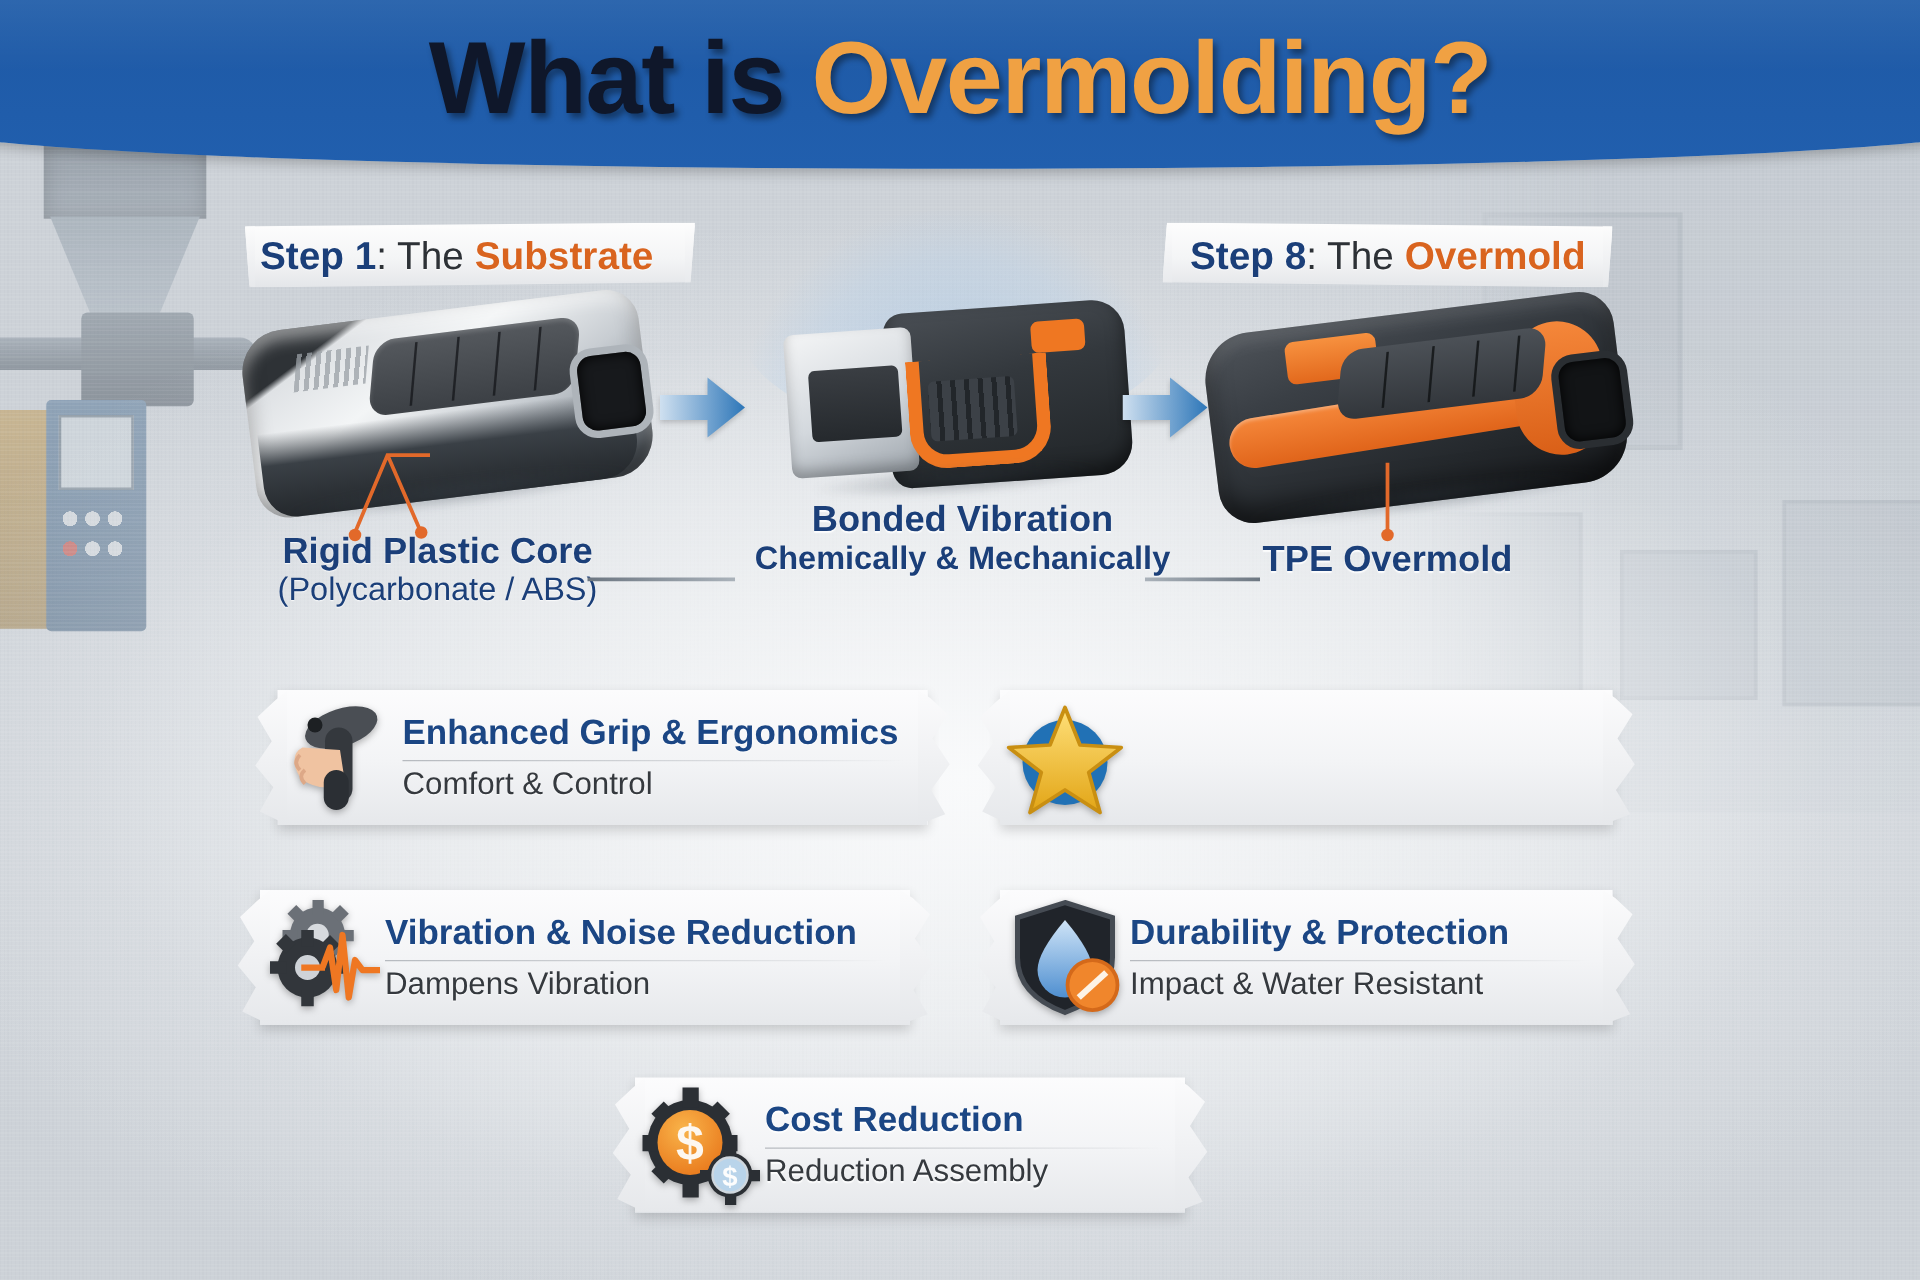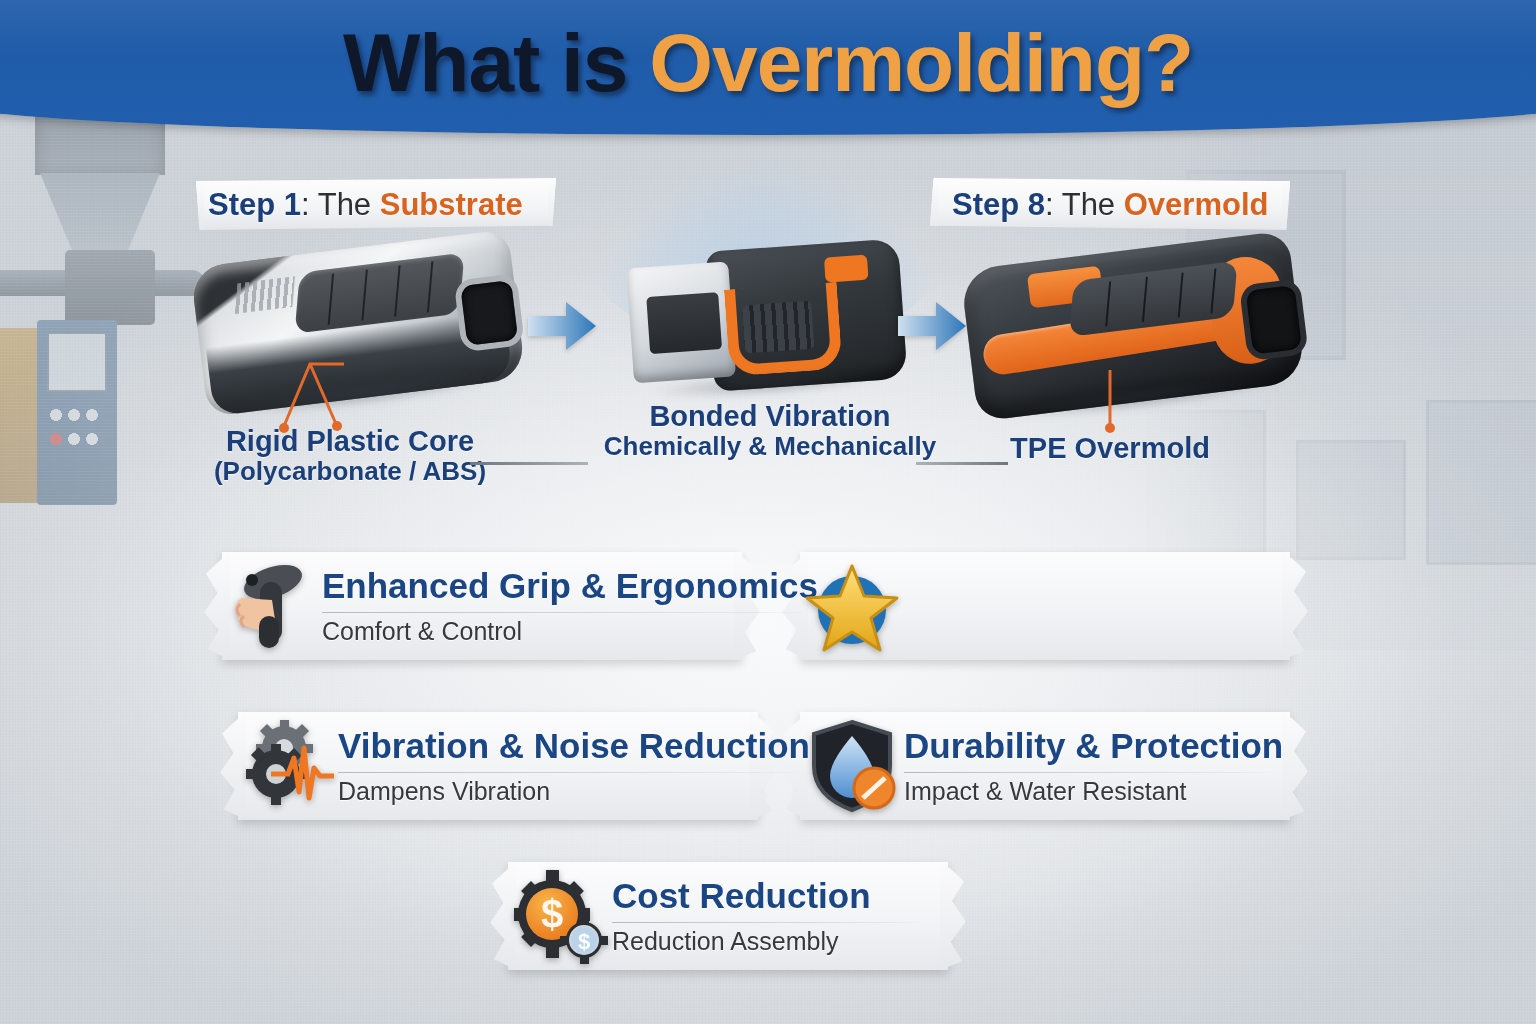--- a/index.html
+++ b/index.html
@@ -258,21 +258,20 @@
 
   
   .caption{ position:absolute; text-align:center; white-space:nowrap; }
   .caption .l1{
     font-size:29px; font-weight:bold; color:#1b3f79; line-height:1.12;
     text-shadow:0 1px 1px rgba(255,255,255,.85);
   }
   .caption .l2{
     font-size:26px; color:#1b3f79; line-height:1.15;
     text-shadow:0 1px 1px rgba(255,255,255,.85);
-    font-weight:bold;
   }
   .caption.bold2 .l2{ font-weight:bold; }
 
   
   .card{
     position:absolute; height:108px;
     background:linear-gradient(180deg,#fcfcfd 0%,#f3f4f6 52%,#e6e8eb 100%);
     box-shadow:0 4px 9px rgba(0,0,0,.16);
     display:flex; align-items:center;
   }
@@ -283,21 +282,21 @@
   .card::before{ left:-22px; clip-path:polygon(100% 0,100% 100%,26% 90%,62% 72%,14% 56%,58% 38%,20% 20%,66% 8%); }
   .card::after{ right:-22px; clip-path:polygon(0 0,0 100%,74% 92%,36% 74%,86% 55%,40% 36%,80% 18%,34% 6%); }
 
   .card .ico{
     position:relative; width:96px; height:96px; flex:0 0 96px;
     margin-left:4px; z-index:3;
     display:flex; align-items:center; justify-content:center;
   }
   .card .txt{ position:relative; z-index:2; flex:1; padding-right:18px; }
   .card .ct{
-    font-size:35px; font-weight:bold; color:#1b4684;
+    font-size:28px; font-weight:bold; color:#1b4684;
     line-height:1.1; white-space:nowrap;
     text-shadow:0 1px 1px rgba(255,255,255,.9);
   }
   .card .divider{
     height:1px; margin:6px 0 5px 0;
     background:linear-gradient(90deg,rgba(150,155,162,.65),rgba(150,155,162,.15) 85%,transparent);
   }
   .card .cs{
     font-size:25px; color:#35393e; line-height:1.1; white-space:nowrap;
     text-shadow:0 1px 1px rgba(255,255,255,.9);
@@ -475,21 +474,21 @@
             <linearGradient id="gstar" x1="0" y1="0" x2="0" y2="1">
           <stop offset="0" stop-color="#ffe07a"></stop>
               <stop offset="1" stop-color="#e2a516"></stop>
         </linearGradient>
           </defs>
         <path d="M48 8 L60 38 L93 40 L67 60 L76 92 L48 74 L20 92 L29 60 L3 40 L36 38 Z" fill="url(#gstar)" stroke="#c98f12" stroke-width="3" stroke-linejoin="round"></path>
       </svg>
     </div>
   </div>
 
-  <div class="card align-c" style="left:238px; top:712px; width:520px;">
+  <div class="card align-c" style="left:208px; top:712px; width:520px;">
     <div class="ico">
       <svg viewBox="0 0 96 96">
         <g fill="#6b7077">
           <circle cx="42" cy="30" r="22"></circle>
           <g>
             <rect x="38" y="2" width="9" height="12"></rect>
               <rect x="38" y="47" width="9" height="12"></rect>
             <rect x="14" y="26" width="12" height="9"></rect>
               <rect x="59" y="26" width="12" height="9"></rect>
             <rect x="20" y="8" width="10" height="10" transform="rotate(-45 25 13)"></rect>

